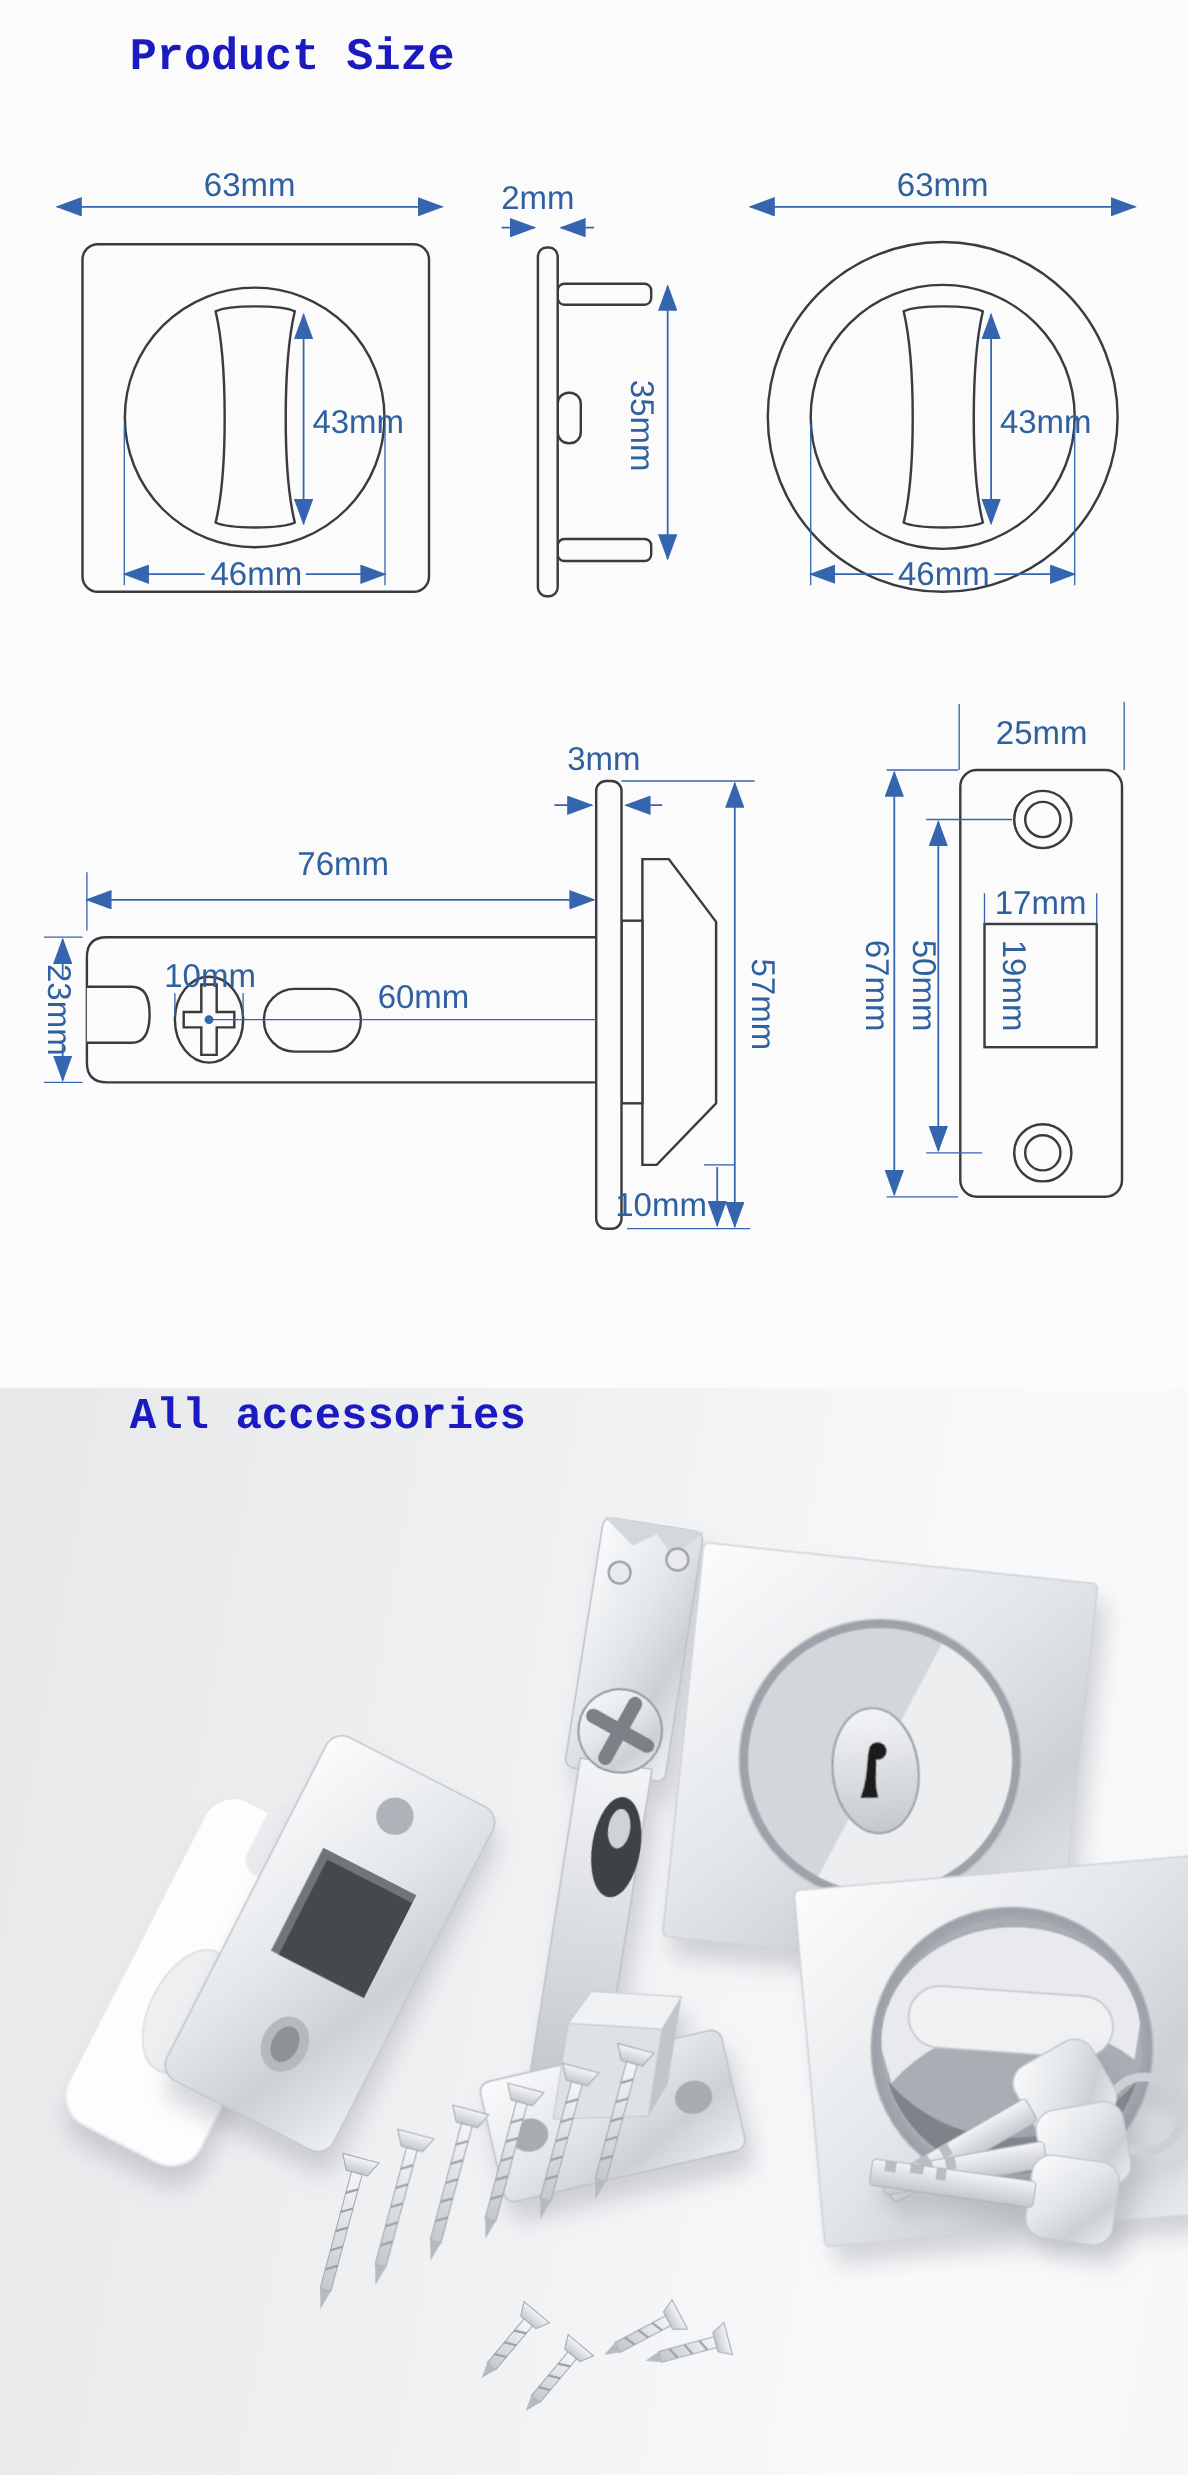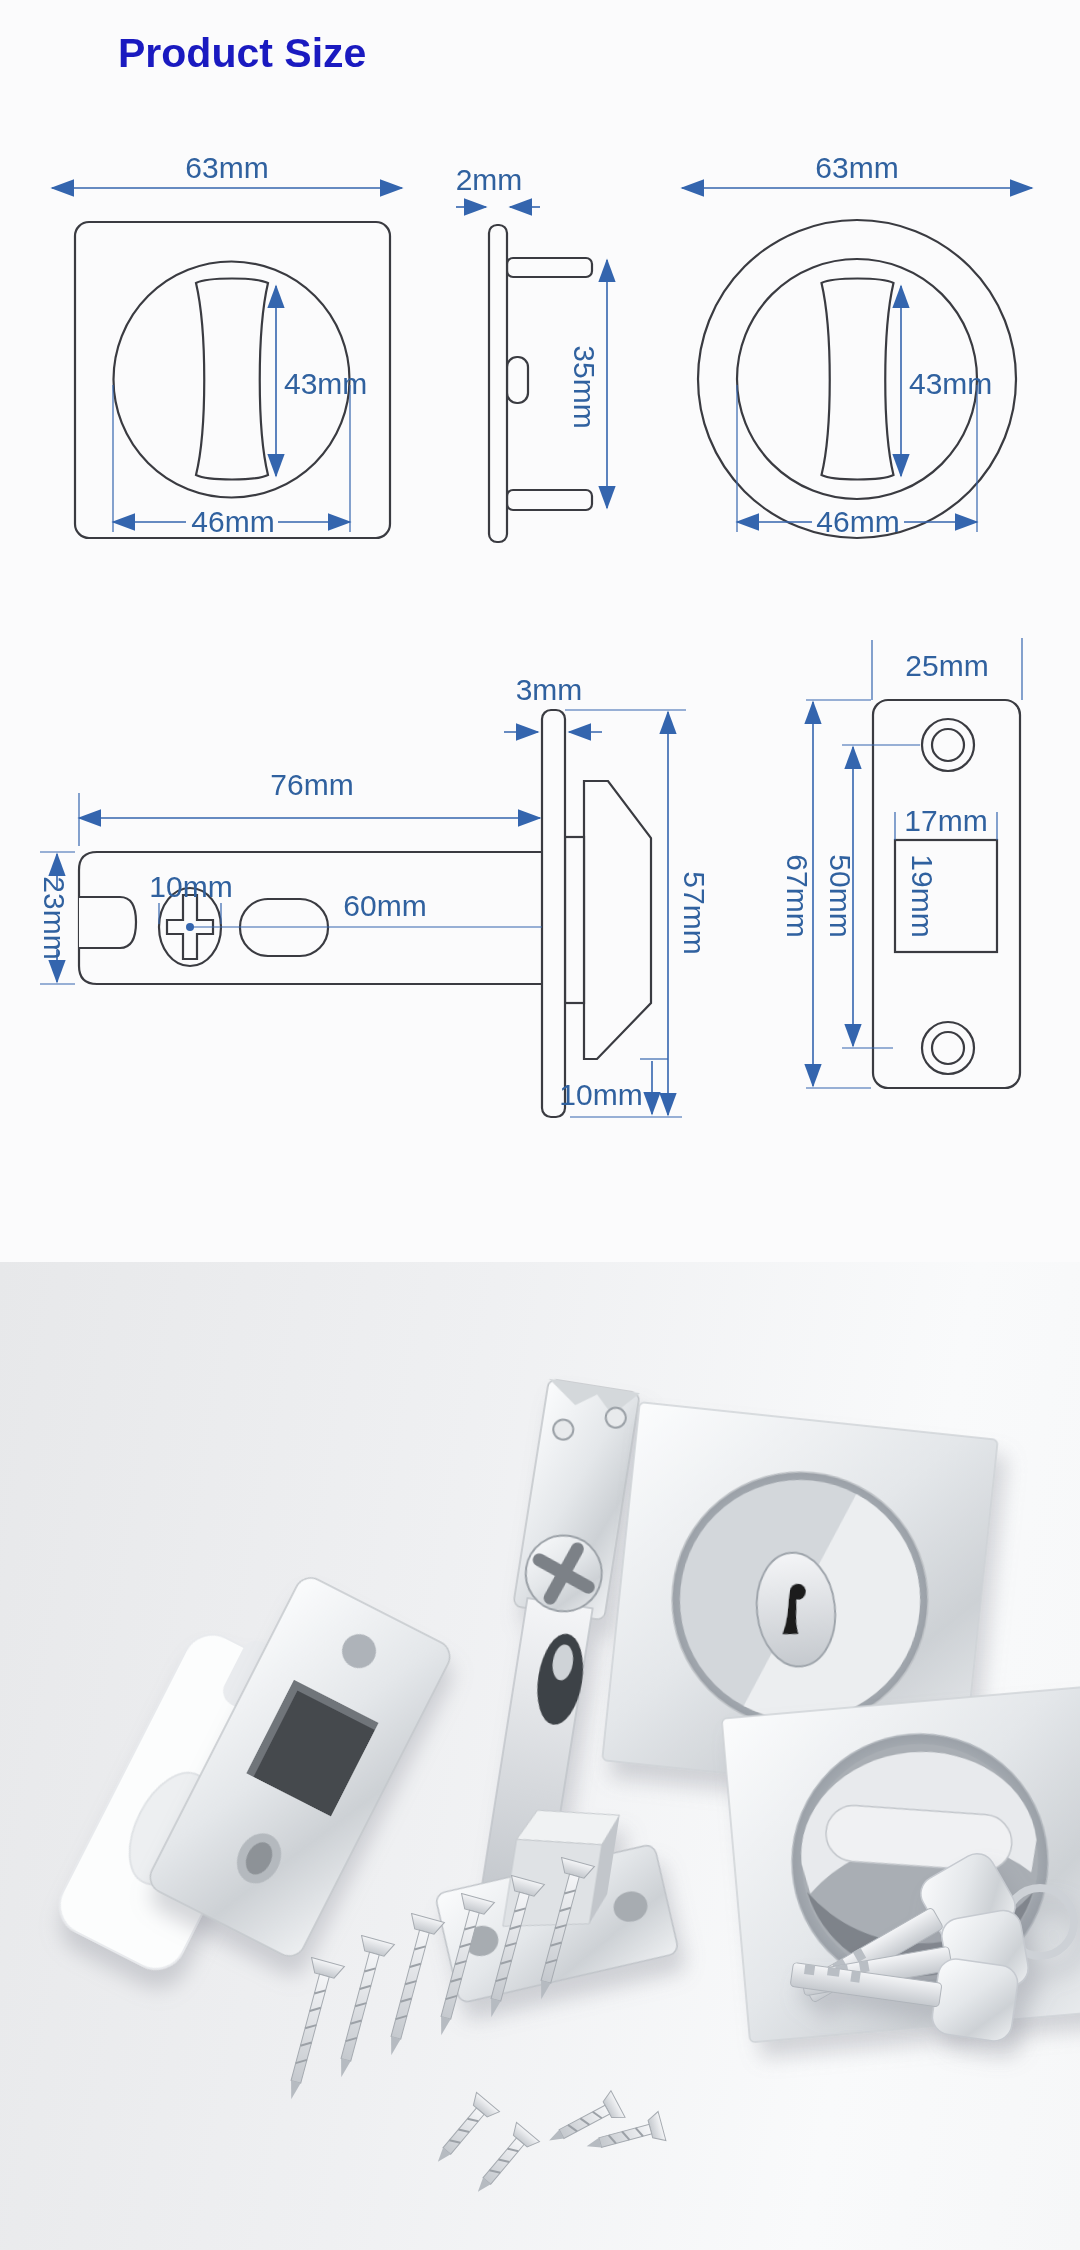--- a/index.html
+++ b/index.html
@@ -1,19 +1,19 @@
 <!DOCTYPE html>
 <html><head>
 <meta charset="utf-8">
 <style>
   html,body{margin:0;padding:0;background:#ffffff;}
   .canvas{position:relative;width:1080px;height:2250px;overflow:hidden;
           background:#fbfbfc;font-family:"Liberation Sans",sans-serif;}
   .sec-title{position:absolute;margin:0;font-weight:bold;color:#1a1ac0;
-             font-family:Liberation Sans, sans-serif;letter-spacing:0;}
+             font-family:Liberation Mono, monospace;letter-spacing:0;}
   #title-product-size{left:118px;top:30px;font-size:41px;}
   .photo-section{position:absolute;left:0;top:1262px;width:1080px;height:988px;
      background:linear-gradient(100deg,#e7e8ea 0%,#eff0f2 40%,#f9fafb 78%,#f6f7f8 100%);}
   #title-accessories{left:118px;top:4px;font-size:40px;position:absolute;}
   svg{position:absolute;left:0;display:block;}
   #svg-diagrams{top:0;}
   #svg-photo{top:0;}
   .dim-line{stroke:#3465ae;stroke-width:1.6;fill:none;}
   .dim-thin{stroke:#3465ae;stroke-width:1.2;fill:none;}
   .dim-text{fill:#30619f;font-size:30px;font-family:"Liberation Sans",sans-serif;}
@@ -161,20 +161,21 @@
       <text class="dim-text" transform="rotate(90 830 896)" x="830" y="896" text-anchor="middle">50mm</text>
 
       <line class="dim-thin" x1="806" y1="700" x2="871" y2="700"></line>
       <line class="dim-thin" x1="806" y1="1088" x2="871" y2="1088"></line>
       <line class="dim-line" x1="813" y1="702" x2="813" y2="1086" marker-start="url(#arr)" marker-end="url(#arr)"></line>
       <text class="dim-text" transform="rotate(90 787 896)" x="787" y="896" text-anchor="middle">67mm</text>
     </g>
   </svg>
 
   <div class="photo-section">
+    <h2 class="sec-title" id="title-accessories">All accessories</h2>
 
     <svg id="svg-photo" width="1080" height="988" viewBox="0 0 988 988" preserveAspectRatio="none">
       <g transform="scale(0.9148,1)">
 
       <g transform="rotate(27 185 538)" filter="url(#ds)">
         <rect x="118" y="375" width="134" height="330" rx="30" fill="#fcfdfd" stroke="#e8eaed" stroke-width="2"></rect>
         <rect x="168" y="362" width="34" height="70" rx="15" fill="#e9ebee"></rect>
         <ellipse cx="185" cy="570" rx="34" ry="60" fill="#edeff1" stroke="#e0e3e6" stroke-width="2"></ellipse>
       </g>
 

